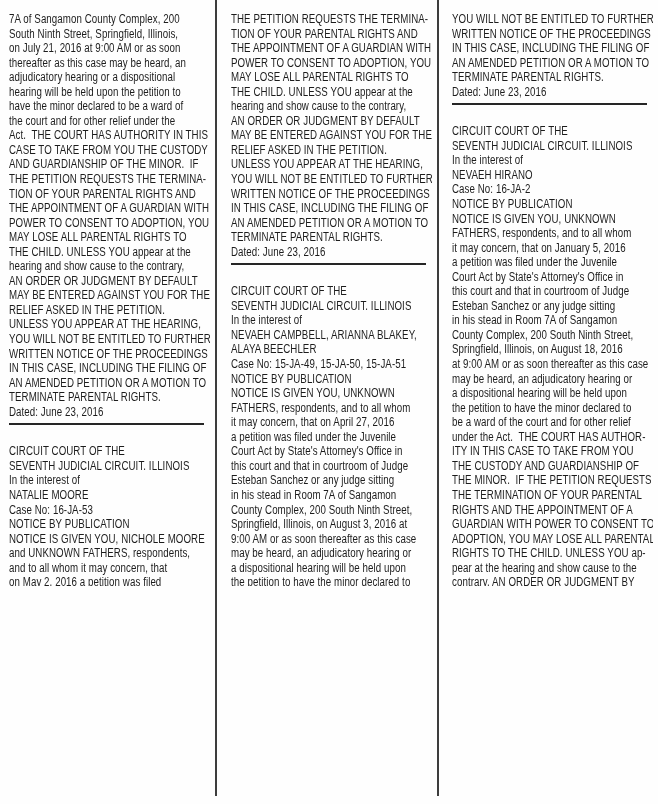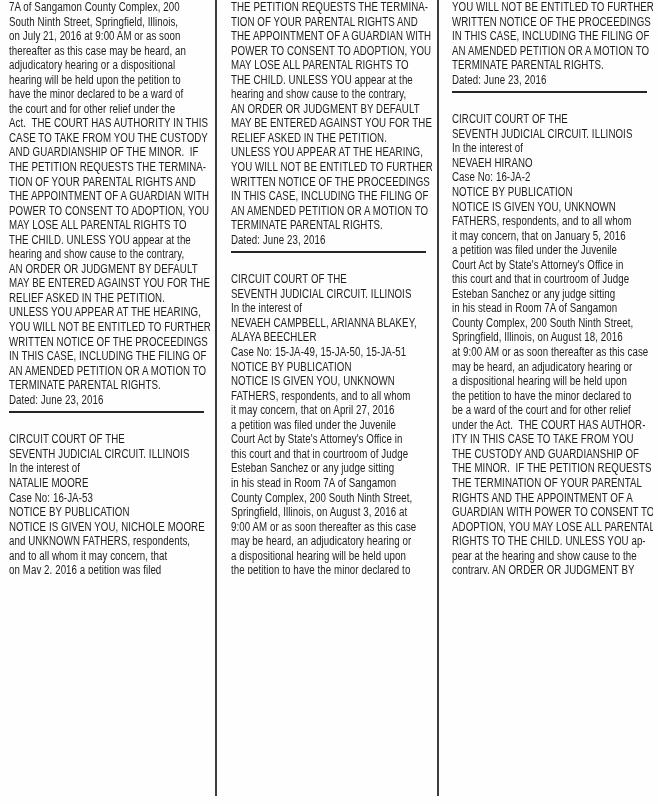--- a/index.html
+++ b/index.html
@@ -11,21 +11,21 @@
   *{margin:0;padding:0;box-sizing:border-box;}
   html,body{background:#e9e9e9;}
   .page{
     position:relative;
     width:658px;height:804px;
     background:var(--background);
     overflow:hidden;
     font-family:"Liberation Sans","DejaVu Sans",sans-serif;
   }
   .col{
-    position:absolute;top:0;height:574px;
+    position:absolute;top:12px;height:574px;
     overflow:hidden;
   }
   .col-1{left:9px;width:201px;}
   .col-2{left:231px;width:201px;}
   .col-3{left:452px;width:201px;}
   .notice{
     font-size:12.3px;
     line-height:14.54px;
     font-weight:400;
     color:var(--text-color);

